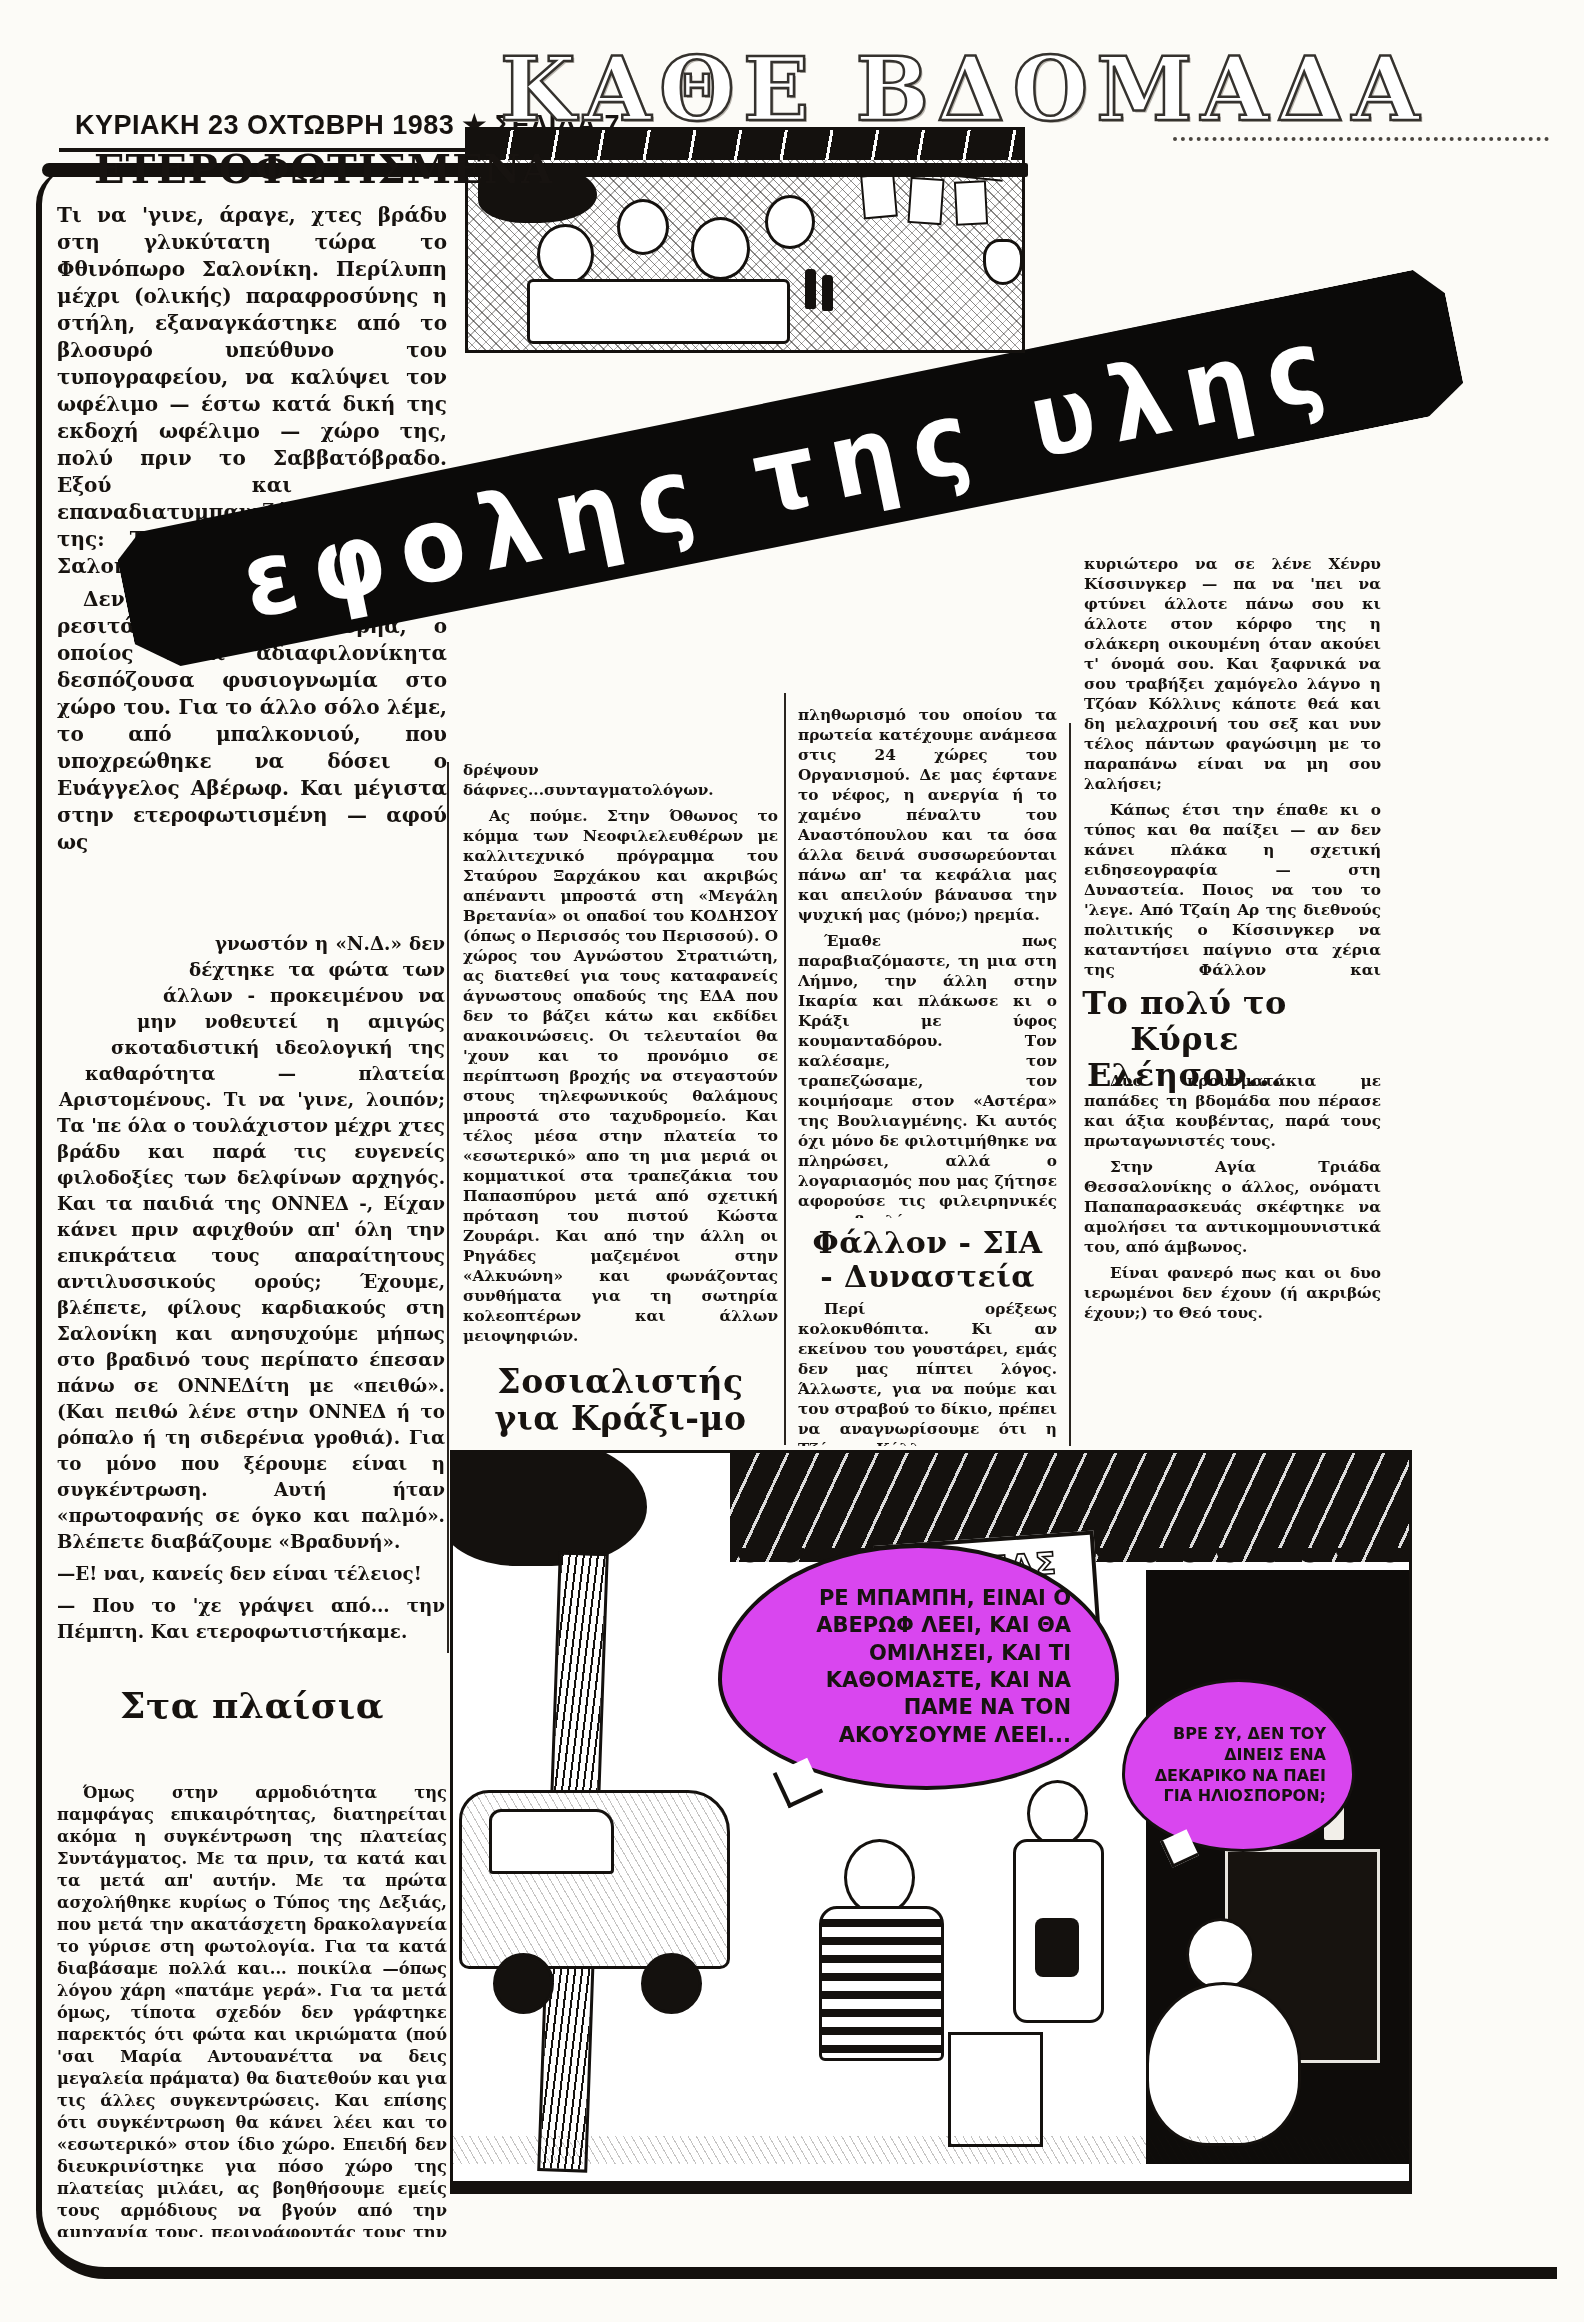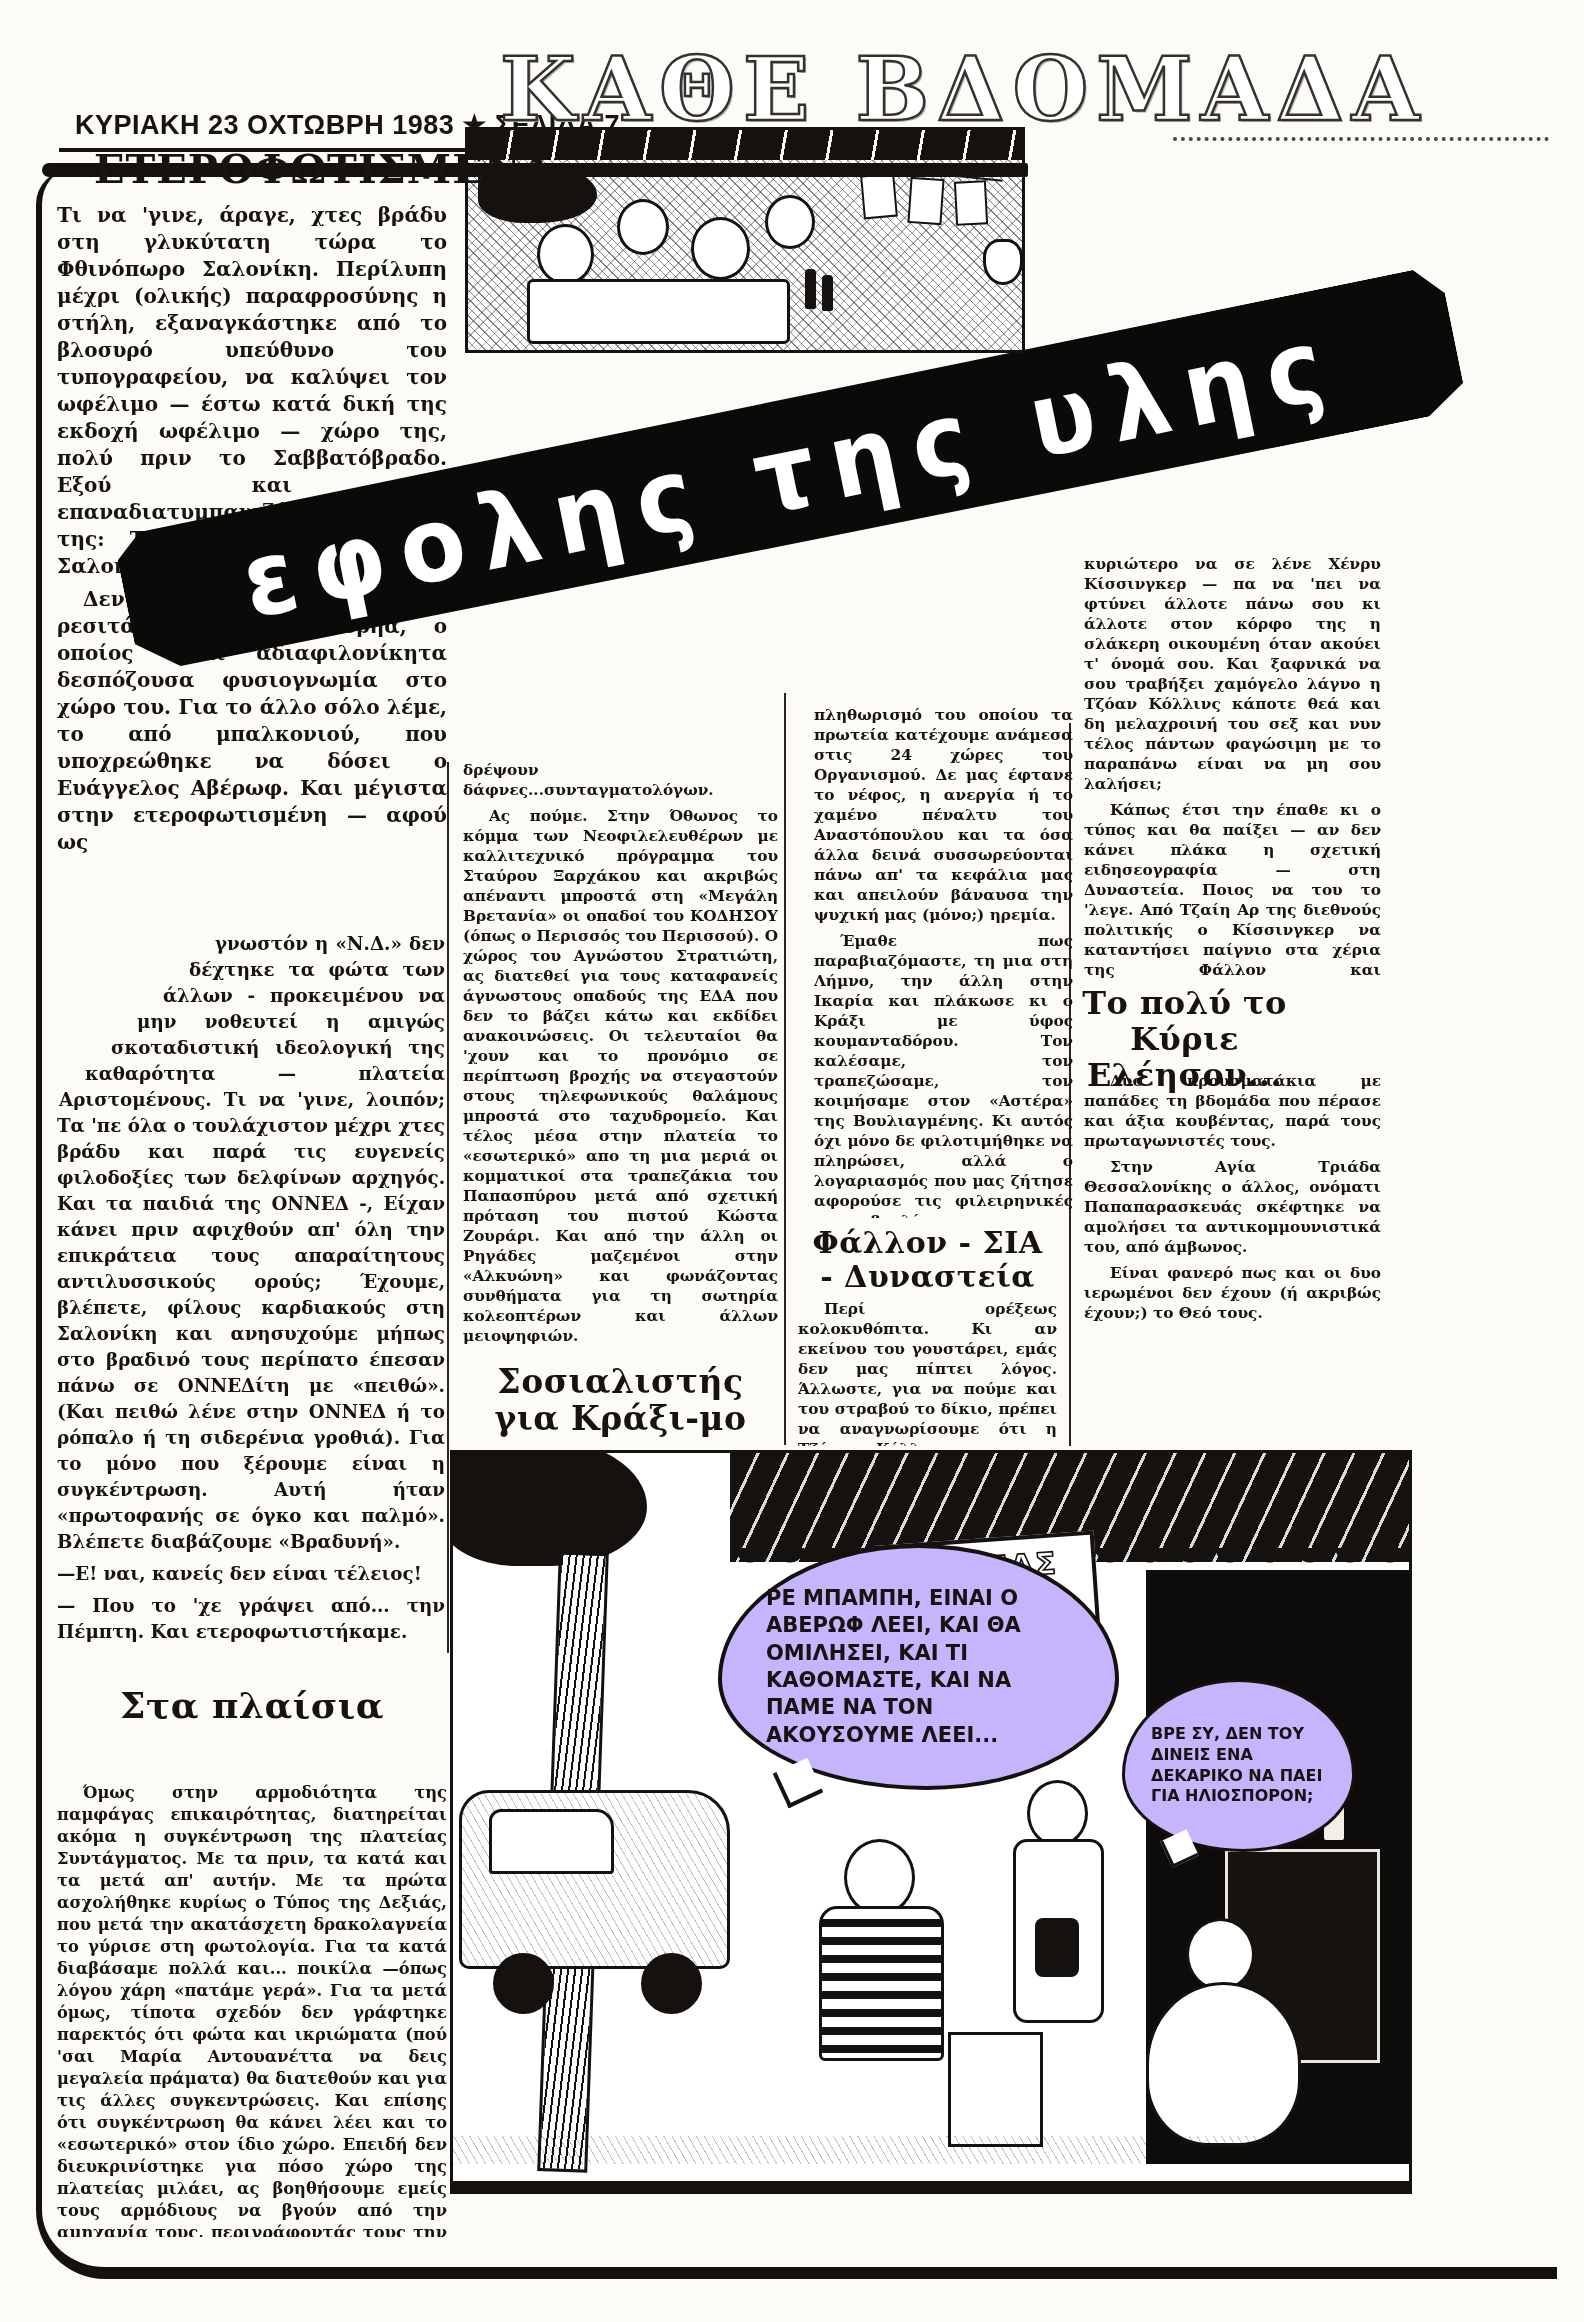--- a/index.html
+++ b/index.html
@@ -26,22 +26,22 @@
           display:flex;align-items:center;justify-content:center;z-index:2;}
   .banner span{font-family:"DejaVu Sans",sans-serif;font-weight:800;font-size:95px;
                letter-spacing:16px;color:#fff;transform:scaleY(1.08);white-space:nowrap;}
   
   .cartoon{background:#fff;border:3px solid #14110e;overflow:hidden;}
   .hatch{background-image:repeating-linear-gradient(45deg,rgba(20,16,12,.5) 0 1px,transparent 1px 6px),
          repeating-linear-gradient(-45deg,rgba(20,16,12,.30) 0 1px,transparent 1px 8px);}
   .hatch-lite{background-image:repeating-linear-gradient(60deg,rgba(20,16,12,.25) 0 1px,transparent 1px 7px);}
   .blob{background:#14110e;}
   .head{background:#fff;border:3px solid #14110e;border-radius:50%;}
-  .bubble{background:#c4b5fd;border:4px solid #14110e;border-radius:50% 50% 48% 52%/55% 55% 45% 45%;
-          display:flex;align-items:center;justify-content:center;text-align:left;z-index:6;
+  .bubble{background:#d946ef;border:4px solid #14110e;border-radius:50% 50% 48% 52%/55% 55% 45% 45%;
+          display:flex;align-items:center;justify-content:center;text-align:right;z-index:6;
           font-family:"DejaVu Sans",sans-serif;font-weight:700;}
   .bubble .tail{position:absolute;width:34px;height:34px;background:#fff;
                 border-right:4px solid #14110e;border-bottom:4px solid #14110e;
                 transform:rotate(65deg);bottom:-16px;left:57px;}
   .sign{background:#fff;border:4px solid #14110e;text-align:center;z-index:5;
         font-family:"DejaVu Sans",sans-serif;}
   .scallop{background:#14110e;}
   .scallop::after{content:"";position:absolute;left:0;right:0;bottom:-14px;height:28px;
       background-image:radial-gradient(circle at 20px 0px,#14110e 0 14px,transparent 15px);
       background-size:40px 28px;background-repeat:repeat-x;}
@@ -111,21 +111,21 @@
     <p class="noind">δρέψουν δάφνες...συνταγματολόγων.</p>
     <p>Ας πούμε. Στην Όθωνος το κόμμα των Νεοφιλελευθέρων με καλλιτεχνικό πρόγραμμα του Σταύρου Ξαρχάκου και ακριβώς απέναντι μπροστά στη «Μεγάλη Βρετανία» οι οπαδοί του ΚΟΔΗΣΟΥ (όπως ο Περισσός του Περισσού). Ο χώρος του Αγνώστου Στρατιώτη, ας διατεθεί για τους καταφανείς άγνωστους οπαδούς της ΕΔΑ που δεν το βάζει κάτω και εκδίδει ανακοινώσεις. Οι τελευταίοι θα 'χουν και το προνόμιο σε περίπτωση βροχής να στεγαστούν στους τηλεφωνικούς θαλάμους μπροστά στο ταχυδρομείο. Και τέλος μέσα στην πλατεία το «εσωτερικό» απο τη μια μεριά οι κομματικοί στα τραπεζάκια του Παπασπύρου μετά από σχετική πρόταση του πιστού Κώστα Ζουράρι. Και από την άλλη οι Ρηγάδες μαζεμένοι στην «Αλκυώνη» και φωνάζοντας συνθήματα για τη σωτηρία κολεοπτέρων και άλλων μειοψηφιών.</p>
 
   </div>
   <div class="colhead" style="left:463px;top:1364px;width:315px;font-size:33px;">
     <div>Σοσιαλιστής</div>
     <div>για Κράξι-μο</div>
   </div>
   <div class="abs" style="left:447px;top:1451px;width:347px;text-align:center;font-size:18px;font-weight:700;">Δε μας έφτανε η έκθεση του ΟΟΣΑ για τον</div>
 
-  <div class="abs jtext" style="left:798px;top:705px;width:259px;height:513px;font-size:15.3px;line-height:20px;overflow:hidden;margin-left:16px;">
+  <div class="abs jtext" style="left:798px;top:705px;width:259px;height:513px;font-size:15.3px;line-height:20px;overflow:hidden;">
     <p class="noind">πληθωρισμό του οποίου τα πρωτεία κατέχουμε ανάμεσα στις 24 χώρες του Οργανισμού. Δε μας έφτανε το νέφος, η ανεργία ή το χαμένο πέναλτυ του Αναστόπουλου και τα όσα άλλα δεινά συσσωρεύονται πάνω απ' τα κεφάλια μας και απειλούν βάναυσα την ψυχική μας (μόνο;) ηρεμία.</p>
     <p>Έμαθε πως παραβιαζόμαστε, τη μια στη Λήμνο, την άλλη στην Ικαρία και πλάκωσε κι ο Κράξι με ύφος κουμανταδόρου. Τον καλέσαμε, τον τραπεζώσαμε, τον κοιμήσαμε στον «Αστέρα» της Βουλιαγμένης. Κι αυτός όχι μόνο δε φιλοτιμήθηκε να πληρώσει, αλλά ο λογαριασμός που μας ζήτησε αφορούσε τις φιλειρηνικές πρωτοβουλίες της κυβέρνησης, τις οποίες μας ξεκαθάρισε ότι δε βρίσκει του γούστου του.</p>
 
   </div>
   <div class="colhead" style="left:798px;top:1226px;width:259px;font-size:30px;">
     <div>Φάλλον - ΣΙΑ</div>
     <div>- Δυναστεία</div>
   </div>
   <div class="abs jtext" style="left:798px;top:1299px;width:259px;height:147px;font-size:15.3px;line-height:20px;overflow:hidden;">
     <p>Περί ορέξεως κολοκυθόπιτα. Κι αν εκείνου του γουστάρει, εμάς δεν μας πίπτει λόγος. Άλλωστε, για να πούμε και του στραβού το δίκιο, πρέπει να αναγνωρίσουμε ότι η Τζόαν Κόλλινς, αν και σιτεμένη πλέον, παραμένει αρκούντως ορεκτική. Άντε, λοιπόν, νάσαι πάνω από 65, κοντόχοντρος και άσχημος και το</p>

